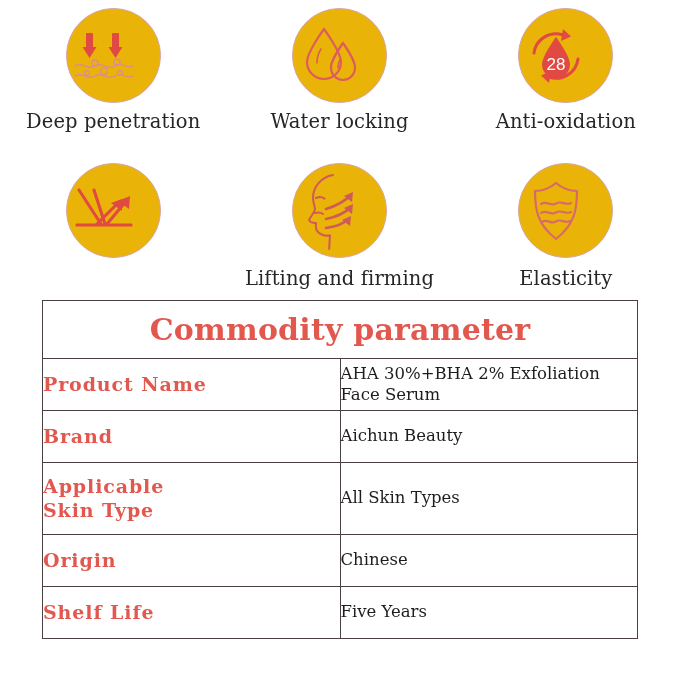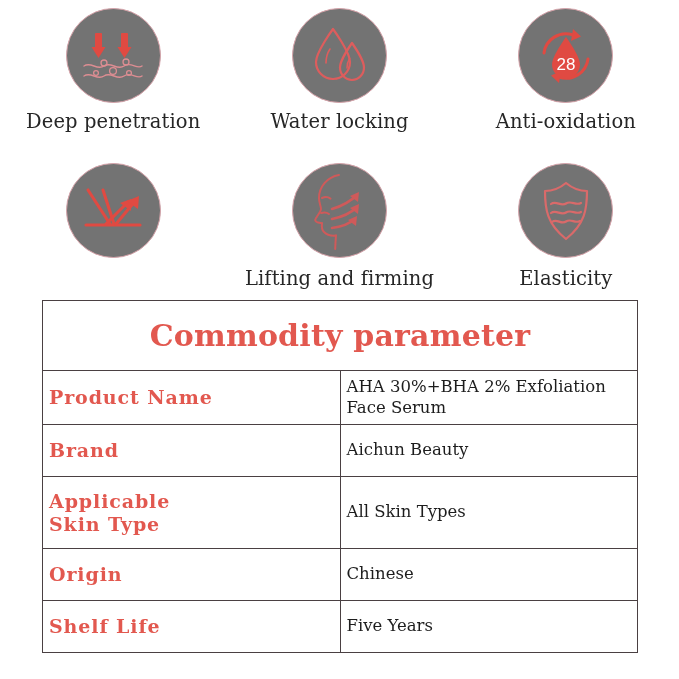--- a/index.html
+++ b/index.html
@@ -42,24 +42,24 @@
     align-items: center;
     justify-content: flex-start;
   }
   .feature-circle {
     width: 95px;
     height: 95px;
     border-radius: 50%;
     border: 1.2px solid #d7a3aa;
     display: flex;
     align-items: center;
-    justify-content: center;
+    justify-content: flex-start;
     margin-top: 8px;
     box-sizing: border-box;
-    background: #737373;
+    background: #eab308;
   }
   .feature-row.row2 .feature-circle {
     margin-top: 13px;
   }
   .feature-caption {
     margin-top: 9px;
     font-family: "DejaVu Serif", "Liberation Serif", serif;
     font-size: 19.5px;
     font-weight: 300;
     font-style: normal;
@@ -76,21 +76,21 @@
   .param-table {
     position: absolute;
     left: 42px;
     top: 300px;
     width: 596px;
     border-collapse: collapse;
     table-layout: fixed;
   }
   .param-table td {
     border: 1px solid #4a4042;
-    padding: 6px;
+    padding: 0;
     vertical-align: middle;
   }
   .table-title-cell {
     height: 57px;
     text-align: center;
   }
   .table-title {
     font-family: "DejaVu Serif", "Liberation Serif", serif;
     font-size: 30px;
     font-weight: 700;

